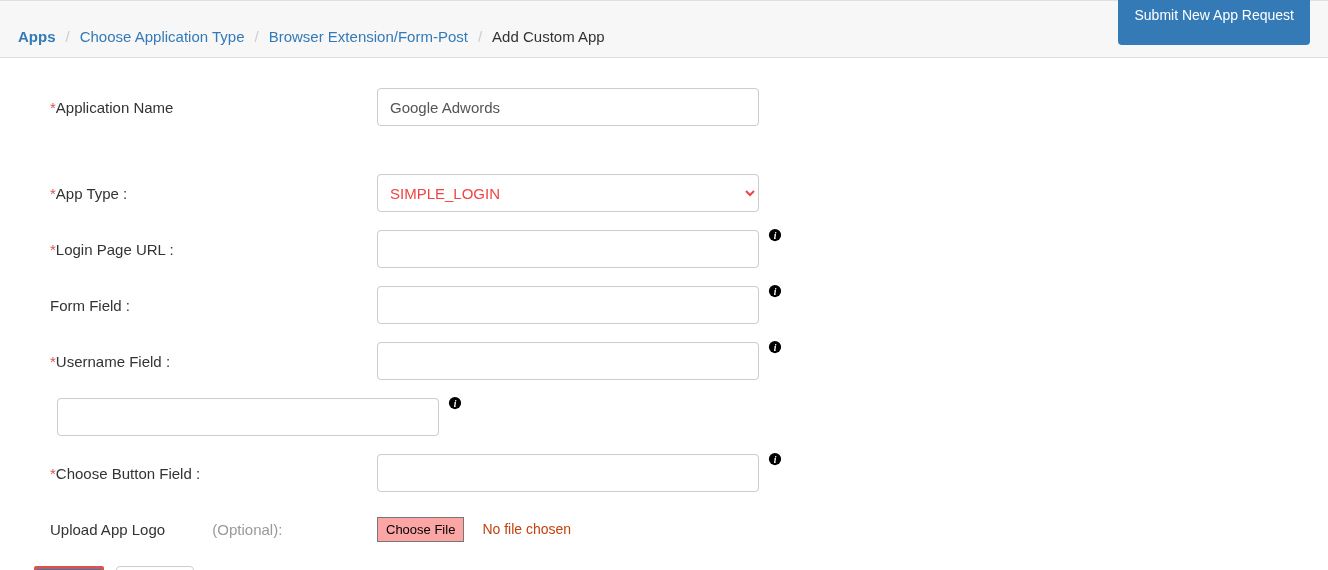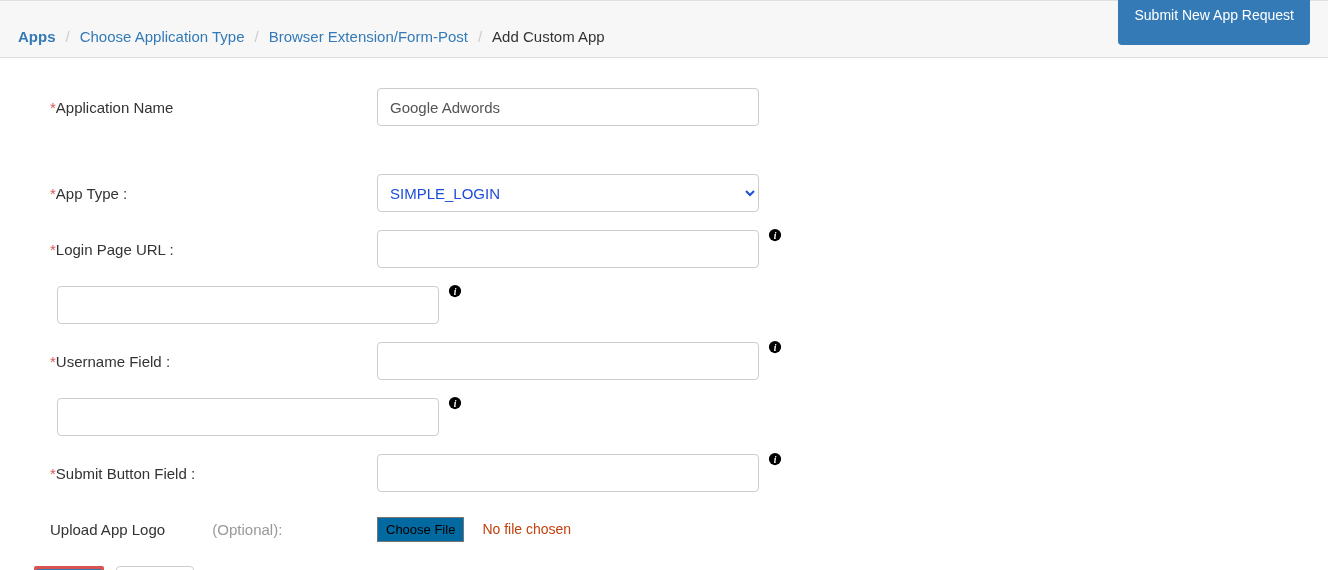--- a/index.html
+++ b/index.html
@@ -92,40 +92,40 @@
       font-size: 15px;
       color: #555;
     }
     .select-input {
       width: 382px;
       height: 38px;
       border: 1px solid #ccc;
       border-radius: 4px;
       padding: 0 8px;
       font-size: 15px;
-      color: #1d4ed8;
+      color: #ef4444;
       background: #fff;
     }
     .info-icon {
       width: 16px;
       height: 16px;
       display: inline-flex;
       align-items: center;
       justify-content: center;
       position: relative;
       top: -14px;
       margin-left: 2px;
     }
     .info-icon svg {
       width: 14px;
       height: 14px;
     }
     .file-btn {
       border: 1px solid #767676;
-      background: #0369a1;
+      background: #fca5a5;
       padding: 4px 8px;
       font-size: 13px;
       font-family: Arial;
       cursor: pointer;
     }
     .file-text {
       font-size: 14px;
       color: #c2410c;
       margin-left: 12px;
     }
@@ -201,20 +201,23 @@
       <span class="info-icon">
         <svg viewBox="0 0 16 16">
             <circle cx="8" cy="8" r="7" fill="#000"></circle>
             <text x="8" y="12" text-anchor="middle" fill="#fff" font-size="11" font-family="serif" font-style="italic" font-weight="bold">i</text>
           </svg>
       </span>
     </div>
   </div>
 
   <div class="form-row">
+    <div class="label-col">
+      <span>Form Field :</span>
+    </div>
     <div class="input-col">
       <input type="text" class="text-input" value="" style="">
       <span class="info-icon">
         <svg viewBox="0 0 16 16">
             <circle cx="8" cy="8" r="7" fill="#000"></circle>
             <text x="8" y="12" text-anchor="middle" fill="#fff" font-size="11" font-family="serif" font-style="italic" font-weight="bold">i</text>
           </svg>
       </span>
     </div>
   </div>
@@ -241,21 +244,21 @@
         <svg viewBox="0 0 16 16">
             <circle cx="8" cy="8" r="7" fill="#000"></circle>
             <text x="8" y="12" text-anchor="middle" fill="#fff" font-size="11" font-family="serif" font-style="italic" font-weight="bold">i</text>
           </svg>
       </span>
     </div>
   </div>
 
   <div class="form-row">
     <div class="label-col">
-      <span class="req">*</span><span>Submit Button Field :</span>
+      <span class="req">*</span><span>Choose Button Field :</span>
     </div>
     <div class="input-col">
       <input type="text" class="text-input" value="" style="">
       <span class="info-icon">
         <svg viewBox="0 0 16 16">
             <circle cx="8" cy="8" r="7" fill="#000"></circle>
             <text x="8" y="12" text-anchor="middle" fill="#fff" font-size="11" font-family="serif" font-style="italic" font-weight="bold">i</text>
           </svg>
       </span>
     </div>

